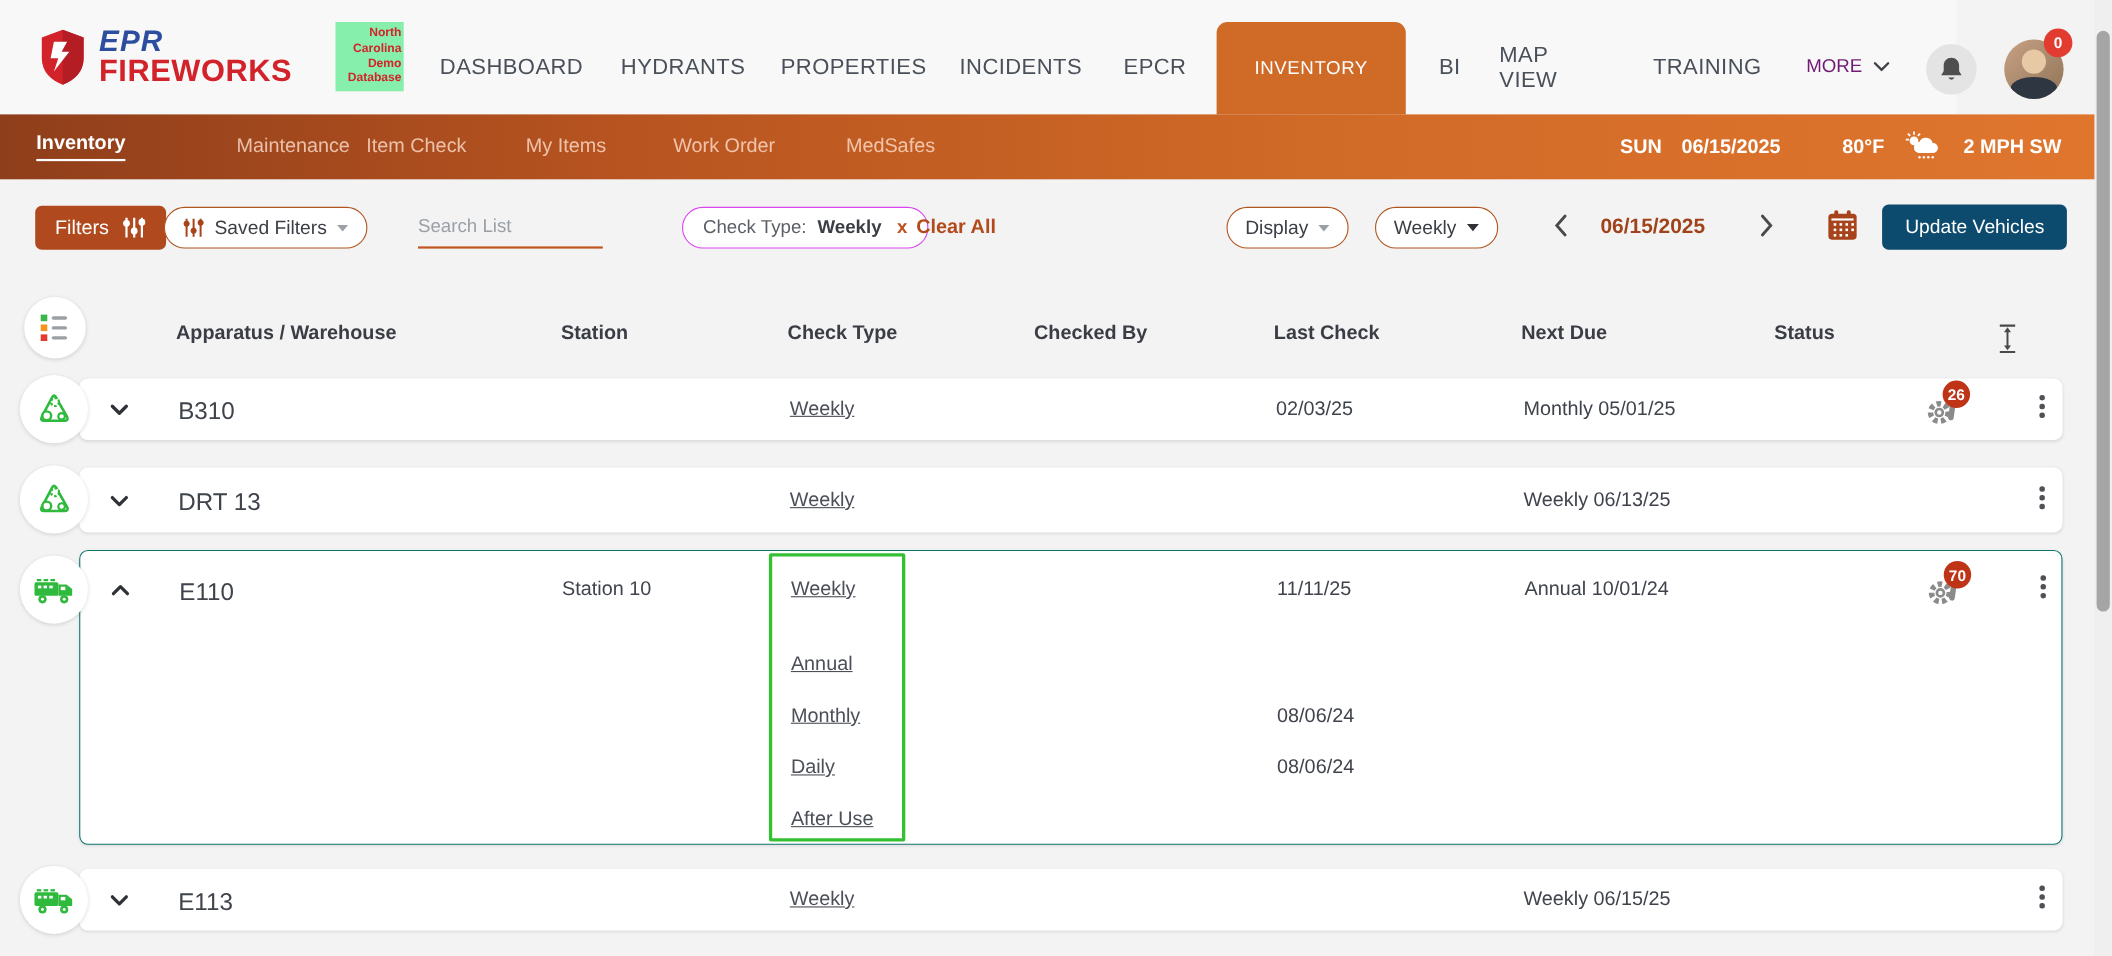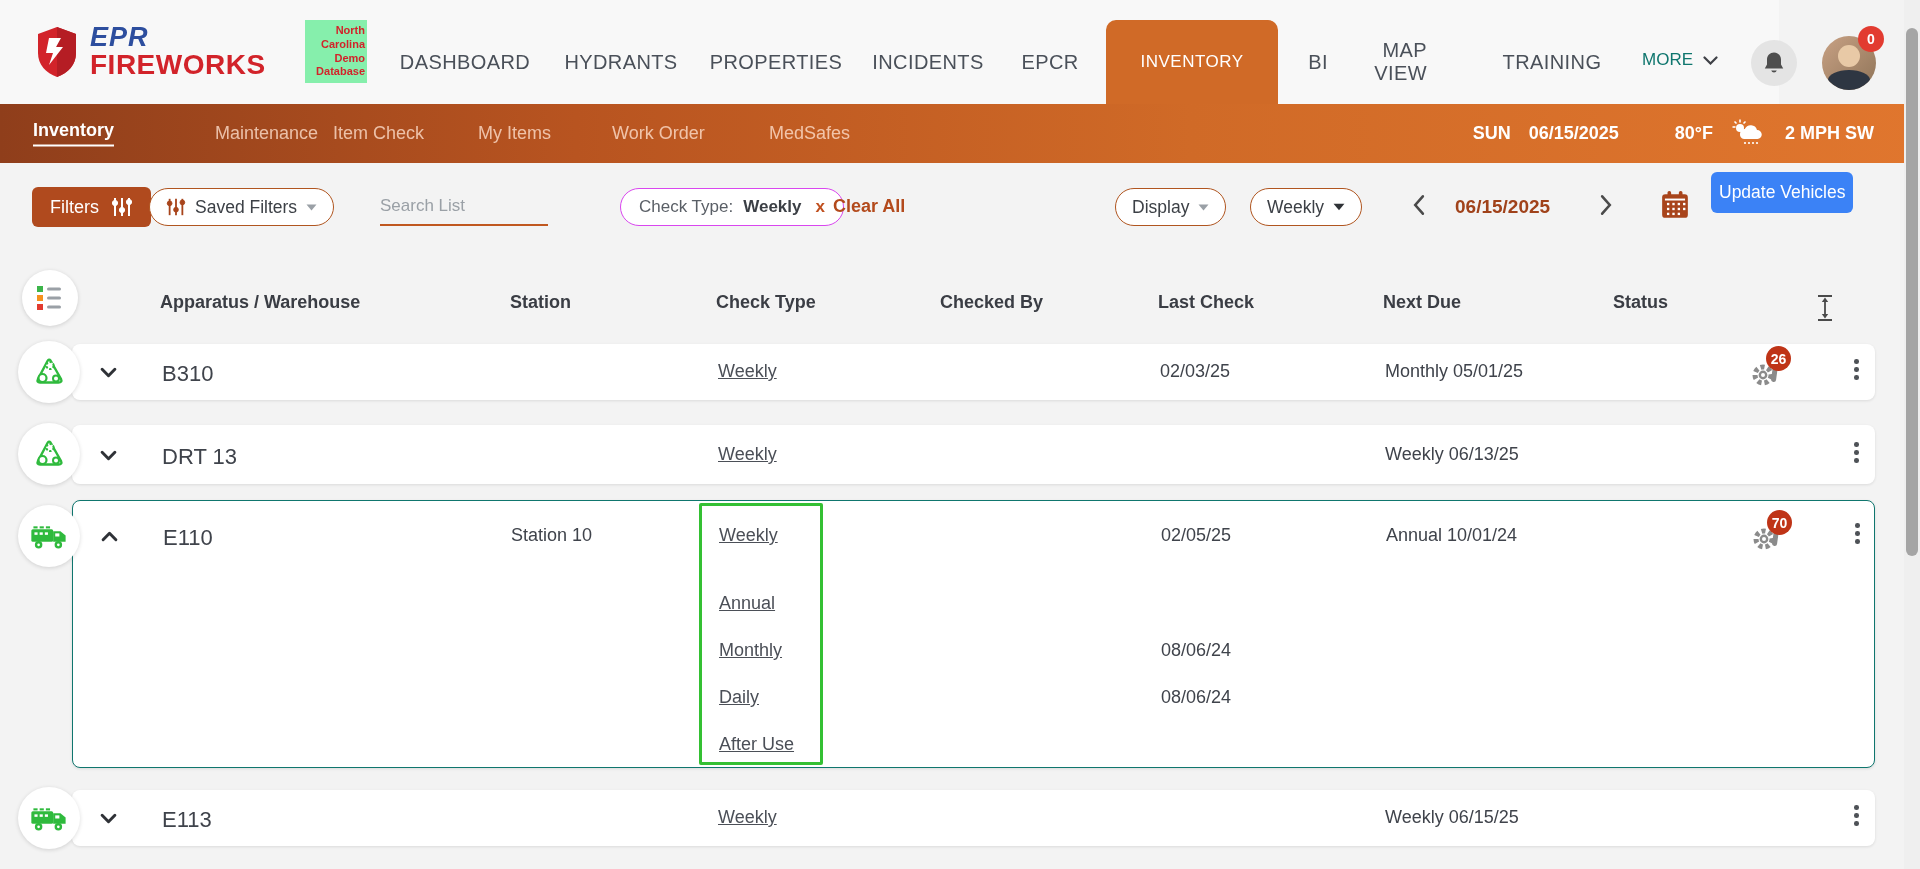--- a/index.html
+++ b/index.html
@@ -10,25 +10,25 @@
 
   
   .topbar{position:absolute;left:0;top:0;width:1779px;height:104px;background:#f8f8f8}
   .logo-wrap{left:34px;top:24px;display:flex;align-items:center;gap:10px}
   .logo-epr{font-size:27px;font-weight:700;font-style:italic;color:#2d4e9e;letter-spacing:1px;line-height:1}
   .logo-fire{font-size:28px;font-weight:800;color:#d2232a;letter-spacing:.5px;line-height:1}
   .env-badge{left:305px;top:20px;width:62px;background:#86efac;color:#d2232a;font-weight:700;
     font-size:11px;line-height:1.25;text-align:right;padding:4px 2px}
   .navitem{top:62px;transform:translate(-50%,-50%);font-size:20px;color:#4a5059;letter-spacing:.4px;
     text-decoration:none;white-space:nowrap;cursor:pointer}
-  .navitem.wrap{white-space:normal;width:64px;text-align:right;line-height:1.15}
+  .navitem.wrap{white-space:normal;width:64px;text-align:left;line-height:1.15}
   .invtab{left:1106px;top:20px;width:172px;height:84px;background:#d06a27;border-radius:10px 10px 0 0;
     display:flex;align-items:center;justify-content:center}
   .invtab span{color:#fff;font-size:17px;letter-spacing:.5px}
-  .more{left:1642px;top:50px;display:flex;align-items:center;gap:10px;font-size:17px;color:#0f766e;cursor:pointer}
+  .more{left:1642px;top:50px;display:flex;align-items:center;gap:10px;font-size:17px;color:#701a75;cursor:pointer}
   .bellwrap{left:1751px;top:40px;width:46px;height:46px;border-radius:50%;background:#e4e4e4;
     display:flex;align-items:center;justify-content:center;cursor:pointer}
   .avatar{left:1822px;top:36px;width:54px;height:54px;border-radius:50%;overflow:hidden;
     background:linear-gradient(135deg,#c8a184,#8f7458);cursor:pointer}
   .avatar::before{content:"";position:absolute;width:22px;height:22px;border-radius:50%;background:#e8c9a6;top:9px;left:16px}
   .avatar::after{content:"";position:absolute;width:42px;height:20px;border-radius:50% 50% 0 0;background:#2e3642;bottom:0;left:6px}
   .notif-badge{left:1858px;top:26px;width:26px;height:26px;border-radius:50%;background:#e23b30;color:#fff;
     font-size:14px;font-weight:700;display:flex;align-items:center;justify-content:center}
 
   
@@ -50,22 +50,22 @@
   .search-wrap input{flex:1;border:none;outline:none;background:transparent;font-size:17px;color:#3c4046;
     font-family:"Liberation Sans",sans-serif}
   .search-wrap input::placeholder{color:#9aa0a6}
   .chip{left:620px;top:188px;display:inline-flex;align-items:center;gap:10px;height:38px;padding:0 18px;
     border-radius:20px;background:#fff;border:1px solid #d946ef;font-size:17px;cursor:default}
   .chip .lab{color:#5a5f66}.chip .val{color:#3b3f45;font-weight:700}
   .chip .x{color:#c0501f;font-weight:700;font-size:17px;cursor:pointer;margin-left:4px}
   .clear-all{left:833px;top:196px;color:#b34a1c;font-weight:700;font-size:18px;cursor:pointer;text-decoration:none}
   .date-nav{font-size:22px;color:#4a4a4a;cursor:pointer;background:none;border:none;line-height:1}
   .cur-date{left:1455px;top:196px;color:#a0421a;font-weight:700;font-size:19px}
-  .update-btn{left:1711px;top:172px;height:41px;border-radius:6px;background:#3b82f6;color:#fff;border:none;
-    font-size:17.5px;padding:0 8px;cursor:pointer}
+  .update-btn{left:1711px;top:186px;height:41px;border-radius:6px;background:#0c4a6e;color:#fff;border:none;
+    font-size:17.5px;padding:0 21px;cursor:pointer}
 
   
   .legend-circle{left:22px;top:270px;width:56px;height:56px;border-radius:50%;background:#fff;
     box-shadow:0 1px 4px rgba(0,0,0,.15);display:flex;align-items:center;justify-content:center;cursor:pointer}
   .colhead{top:292px;font-size:18px;font-weight:700;color:#3a3d44;white-space:nowrap}
   .expand-icon{left:1815px;top:293px;cursor:pointer}
 
   .card{background:#fff;border-radius:8px;box-shadow:0 1px 3px rgba(0,0,0,.10)}
   .card.expanded{border:1px solid #0f766e}
   .row-circle{width:62px;height:62px;border-radius:50%;background:#fff;box-shadow:0 1px 4px rgba(0,0,0,.14);
@@ -402,21 +402,21 @@
     <div class="abs rname" style="left:90px;top:24px">E110</div>
     <div class="abs rtext" style="left:438px;top:24px">Station 10</div>
 
     <div class="abs greenbox"></div>
     <a class="abs rlink" style="left:646px;top:24px">Weekly</a>
     <a class="abs rlink" style="left:646px;top:92px">Annual</a>
     <a class="abs rlink" style="left:646px;top:139px">Monthly</a>
     <a class="abs rlink" style="left:646px;top:186px">Daily</a>
     <a class="abs rlink" style="left:646px;top:233px">After Use</a>
 
-    <div class="abs rtext" style="left:1088px;top:24px">02/05/25</div>
+    <div class="abs rtext" style="left:1088px;top:24px">11/11/25</div>
     <div class="abs rtext" style="left:1088px;top:139px">08/06/24</div>
     <div class="abs rtext" style="left:1088px;top:186px">08/06/24</div>
 
     <div class="abs rtext" style="left:1313px;top:24px">Annual 10/01/24</div>
 
     <div class="abs status-wrap" style="left:1678px;top:19px">
       <svg width="34" height="34" viewBox="0 0 34 34">
         <circle cx="13" cy="19" r="8" fill="none" stroke="#8b8b8b" stroke-width="5" stroke-dasharray="4 3"></circle>
         <circle cx="13" cy="19" r="3.2" fill="none" stroke="#8b8b8b" stroke-width="2.4"></circle>
         <rect x="22" y="9" width="5" height="17" rx="2.4" fill="#8b8b8b" transform="rotate(8 24 17)"></rect>

